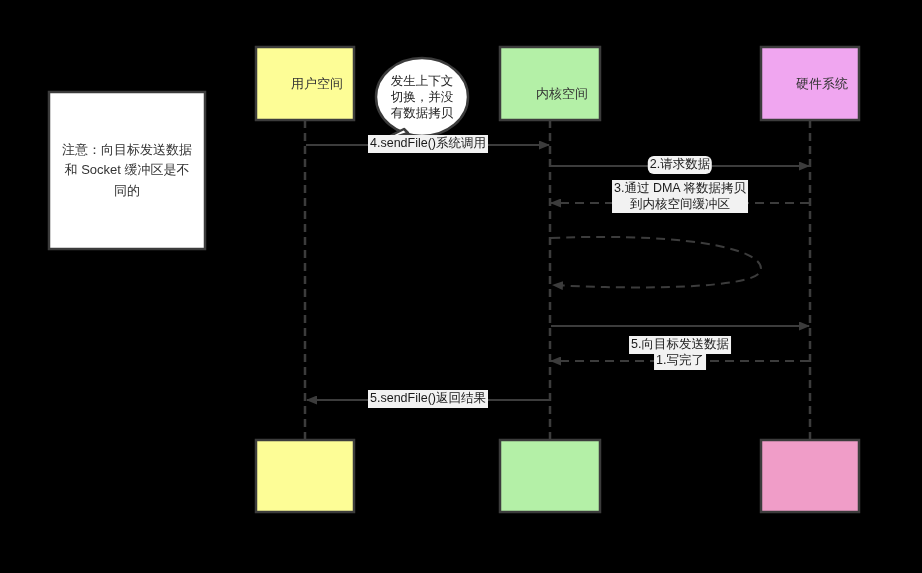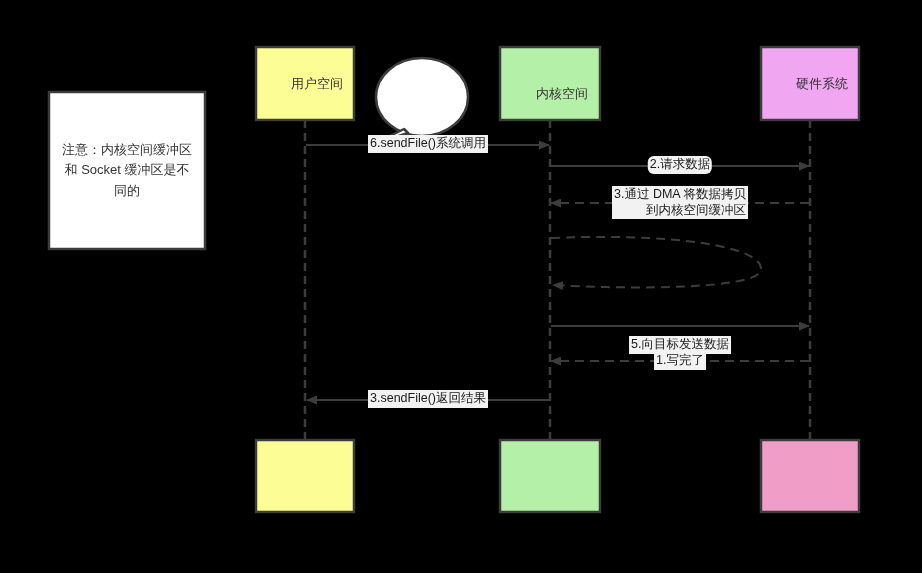--- a/index.html
+++ b/index.html
@@ -116,32 +116,35 @@
 
     <line x1="809" y1="361" x2="551" y2="361" stroke="#3c3c3c" stroke-width="2" stroke-dasharray="9 6" marker-end="url(#arrow-left)"></line>
 
     <line x1="549" y1="400" x2="307" y2="400" stroke="#3c3c3c" stroke-width="2" marker-end="url(#arrow-left)"></line>
   </svg>
 
   <div class="box-label" style="left:256px; top:47px; width:98px; height:73px;">用户空间</div>
   <div class="box-label" style="left:500px; top:47px; width:100px; height:94px;">内核空间</div>
   <div class="box-label" style="left:761px; top:47px; width:98px; height:73px;">硬件系统</div>
 
-  <div class="note-text" style="left:49px; top:92px; width:156px; height:157px;">注意：内核空间缓冲区
+  <div class="note-text" style="left:49px; top:92px; width:156px; height:157px;">注意：向目标发送数据
 和 Socket 缓冲区是不
 同的</div>
 
+  <div class="bubble-text" style="left:382px; top:60px; width:80px; height:74px;">发生上下文
+切换，并没
+有数据拷贝</div>
 
-  <div class="msg-label" style="left:428px; top:135px;">6.sendFile()系统调用</div>
+  <div class="msg-label" style="left:428px; top:135px;">4.sendFile()系统调用</div>
 
   <div class="msg-label" style="left:680px; top:156px;border-radius:6px;">2.请求数据</div>
 
-  <div class="msg-label" style="left:680px; top:186px;text-align:right;">3.通过 DMA 将数据拷贝
+  <div class="msg-label" style="left:680px; top:180px;">3.通过 DMA 将数据拷贝
 到内核空间缓冲区</div>
 
 
   <div class="msg-label" style="left:680px; top:317px;margin-top:19px;">5.向目标发送数据</div>
 
   <div class="msg-label" style="left:680px; top:352px;">1.写完了</div>
 
-  <div class="msg-label" style="left:428px; top:390px;">3.sendFile()返回结果</div>
+  <div class="msg-label" style="left:428px; top:390px;">5.sendFile()返回结果</div>
 
 </div>
 
 </body></html>

